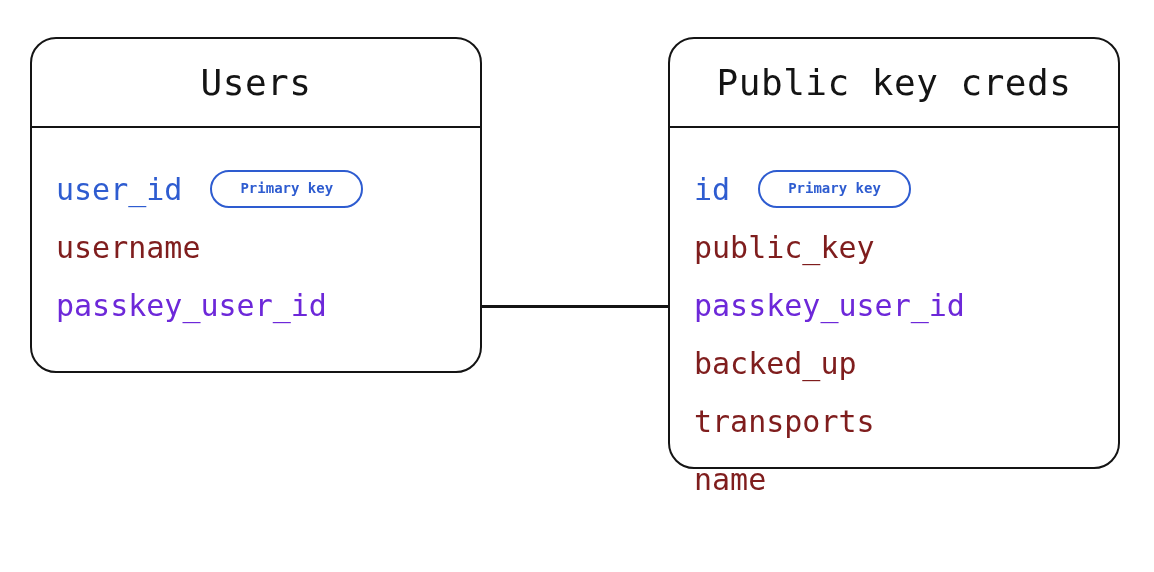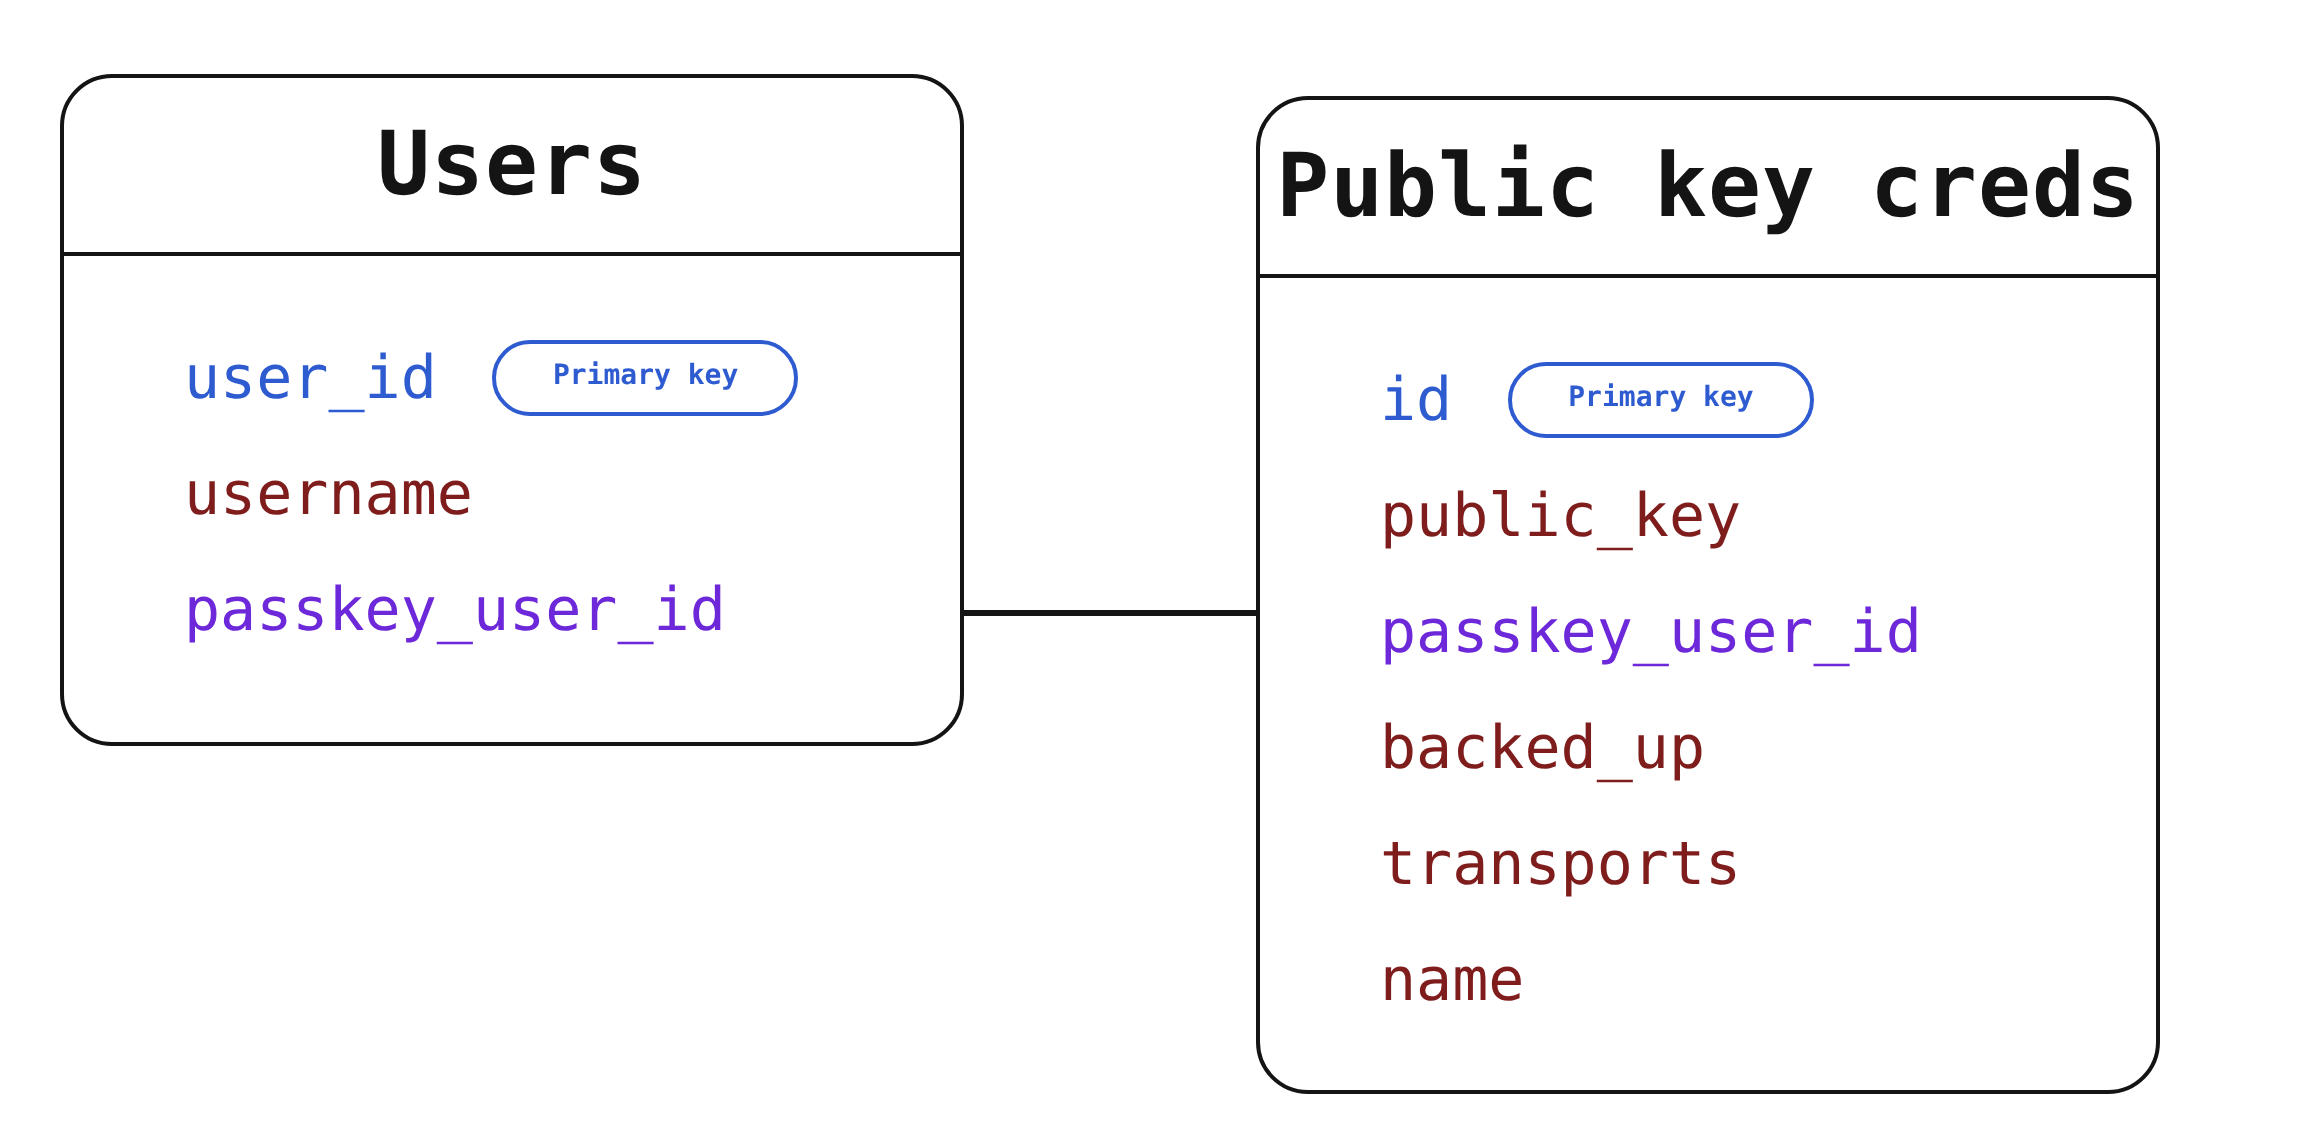--- a/index.html
+++ b/index.html
@@ -14,33 +14,33 @@
     overflow: hidden;
   }
   .tbl {
     position: absolute;
     width: 452px;
     background: #ffffff;
     border: 2px solid #141414;
     border-radius: 26px;
   }
   .tbl-users { left: 30px; top: 37px; height: 336px; }
-  .tbl-creds { left: 628px; top: 37px; height: 499px; margin-top: 11px; }
+  .tbl-creds { left: 668px; top: 37px; height: 432px; }
   .tbl-header {
     height: 89px;
     border-bottom: 2px solid #141414;
     display: flex;
     align-items: center;
     justify-content: center;
-    font-size: 44px;
-    font-weight: bold;
+    font-size: 36px;
+    font-weight: normal;
     letter-spacing: 0.5px;
   }
   .tbl-fields {
-    padding: 32px 0 0 60px;
+    padding: 32px 0 0 24px;
   }
   .field-row {
     height: 58px;
     display: flex;
     align-items: center;
     font-size: 30px;
     white-space: nowrap;
   }
   .field-name { color: #7f1d1d; }
   .field-name.primary { color: #2e5cd0; }

